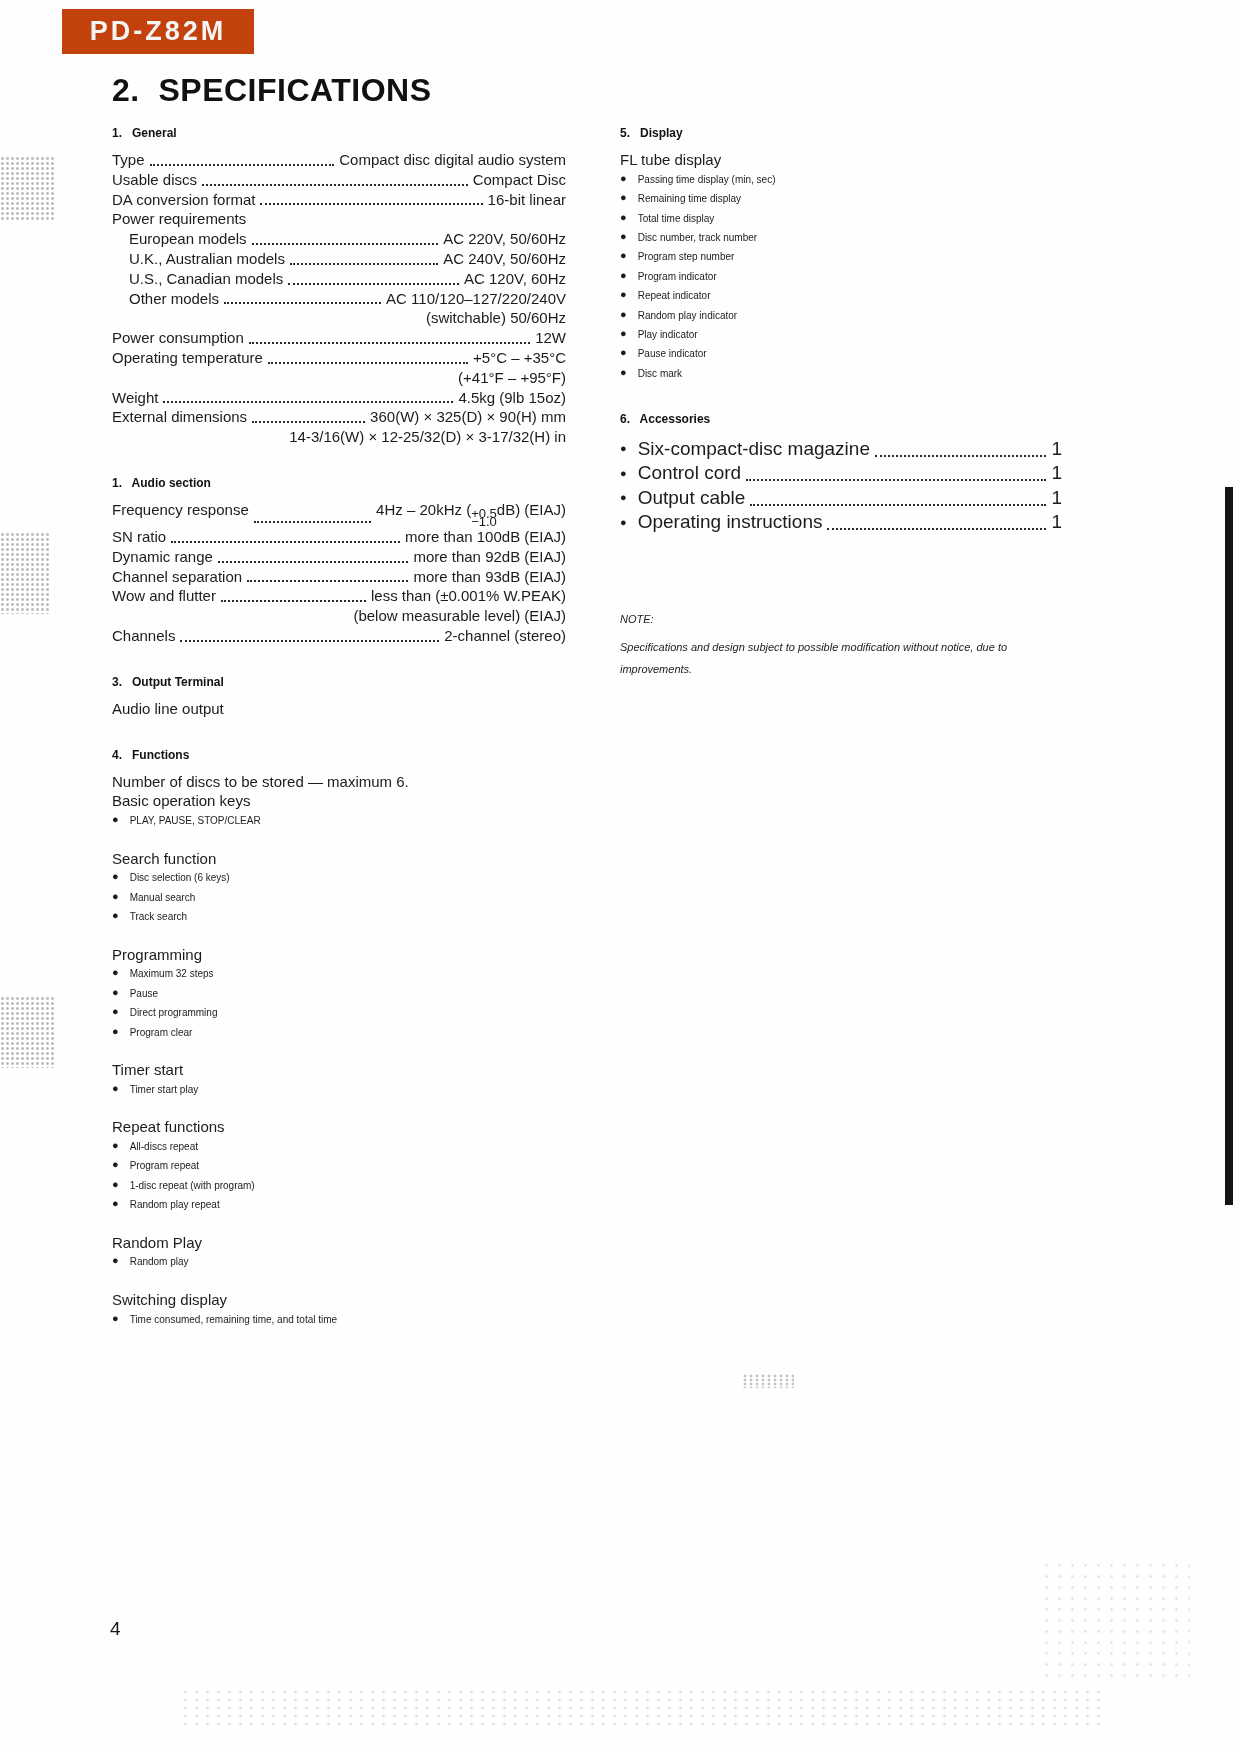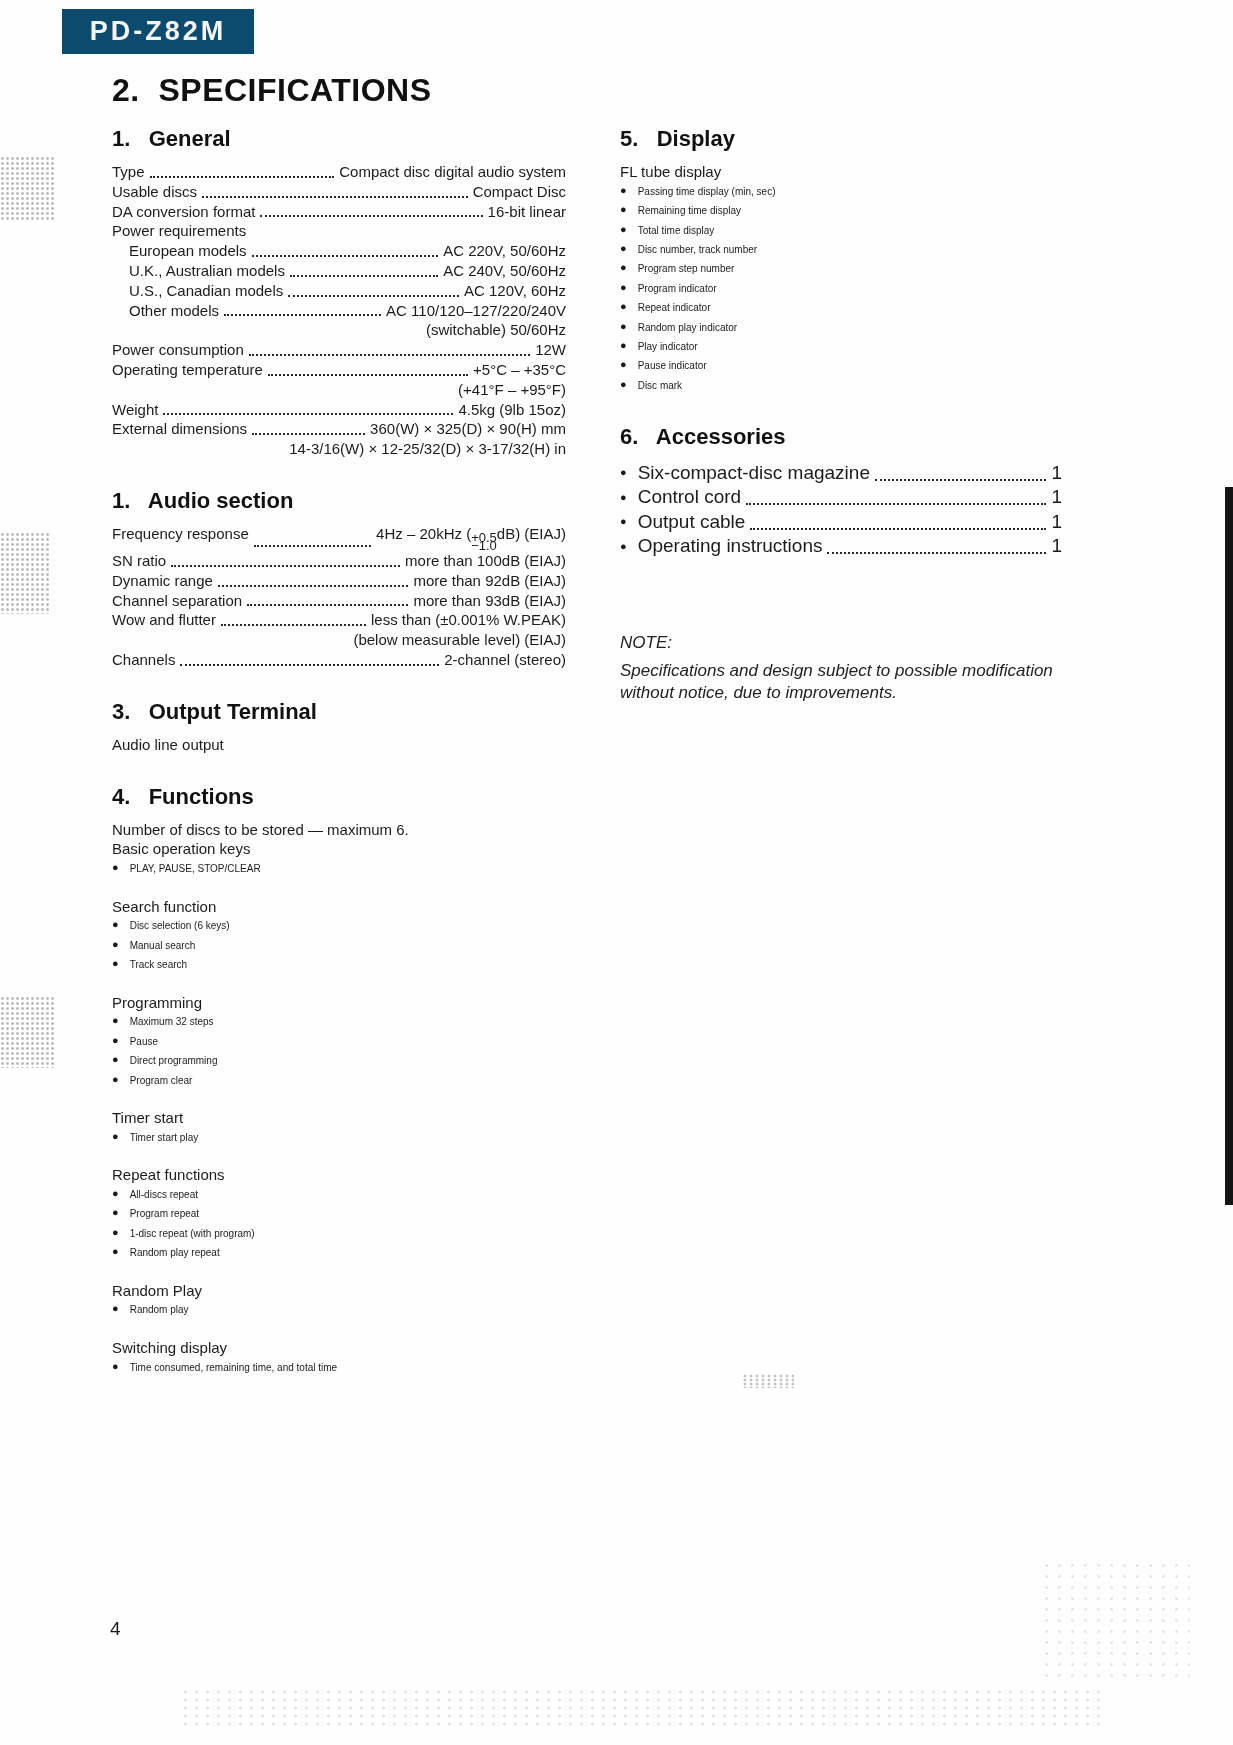--- a/index.html
+++ b/index.html
@@ -3,48 +3,48 @@
 <meta charset="utf-8">
 <style>
   html,body{margin:0;padding:0;}
   body{
     width:1233px;height:1745px;position:relative;background:#fefefe;
     font-family:"Liberation Sans", sans-serif;color:#1c1c1c;
     -webkit-font-smoothing:antialiased;overflow:hidden;
   }
   .badge{
     position:absolute;left:62px;top:9px;width:192px;height:45px;
-    background:#0c4a6e;color:#f4f4f4;display:flex;align-items:center;justify-content:center;
+    background:#c2410c;color:#f4f4f4;display:flex;align-items:center;justify-content:center;
     font-weight:bold;font-size:27px;letter-spacing:3px;
   }
   .title{
     position:absolute;left:112px;top:72px;font-size:32px;font-weight:bold;
     color:#111;white-space:pre;letter-spacing:.5px;
   }
   .col-left{position:absolute;left:112px;top:126px;width:454px;}
   .col-right{position:absolute;left:620px;top:126px;width:442px;}
-  .heading{font-size:22px;font-weight:bold;white-space:pre;color:#111;margin:29px 0 10px 0;}
+  .heading{font-size:12px;font-weight:bold;white-space:pre;color:#111;margin:29px 0 10px 0;}
   .heading.first{margin-top:0;}
   .row{display:flex;font-size:15px;line-height:19.8px;}
   .row .lbl{white-space:nowrap;text-align:center;}
   .row .dots{flex:1 1 auto;min-width:12px;margin:0 5px 4px 5px;border-bottom:2px dotted #2a2a2a;align-self:flex-end;}
   .row .val{white-space:nowrap;}
   .row.indent{padding-left:17px;}
   .row.cont{justify-content:flex-end;}
   .row.cont .val{white-space:normal;text-align:right;}
   .body-text{font-size:15px;line-height:19.8px;}
   .bullet{display:flex;align-items:baseline;font-size:10px;line-height:19.4px;}
   .dot::before{content:"●";font-size:11px;margin-right:11px;position:relative;top:-1px;}
   .group{margin-top:18px;}
   .group.tight{margin-top:0;}
   .group-title{font-size:15px;line-height:19.8px;}
   .acc-row{display:flex;align-items:center;font-size:19px;line-height:21.5px;}
   .acc-row .dots{flex:1 1 auto;min-width:12px;margin:0 5px 4px 5px;border-bottom:2px dotted #2a2a2a;align-self:flex-end;}
   .acc-row .val{white-space:nowrap;}
-  .note{margin-top:74px;font-style:italic;font-size:17px;line-height:22px;color:#222;}
+  .note{margin-top:74px;font-style:italic;font-size:11px;line-height:22px;color:#222;}
   .note-heading{margin-bottom:6px;}
   .stack{display:inline-flex;flex-direction:column;vertical-align:-3px;font-size:13px;line-height:8.5px;}
   .page-number{position:absolute;left:110px;top:1618px;font-size:19px;color:#1a1a1a;}
   .edge-bar{position:absolute;right:0;top:487px;width:8px;height:718px;background:#141414;}
   .noise{
     position:absolute;
     background-image:radial-gradient(circle, rgba(40,40,40,.6) 1px, rgba(0,0,0,0) 1.8px);
     background-size:5px 5px;opacity:.5;pointer-events:none;
   }
   #noise1{left:0;top:156px;width:55px;height:64px;}

